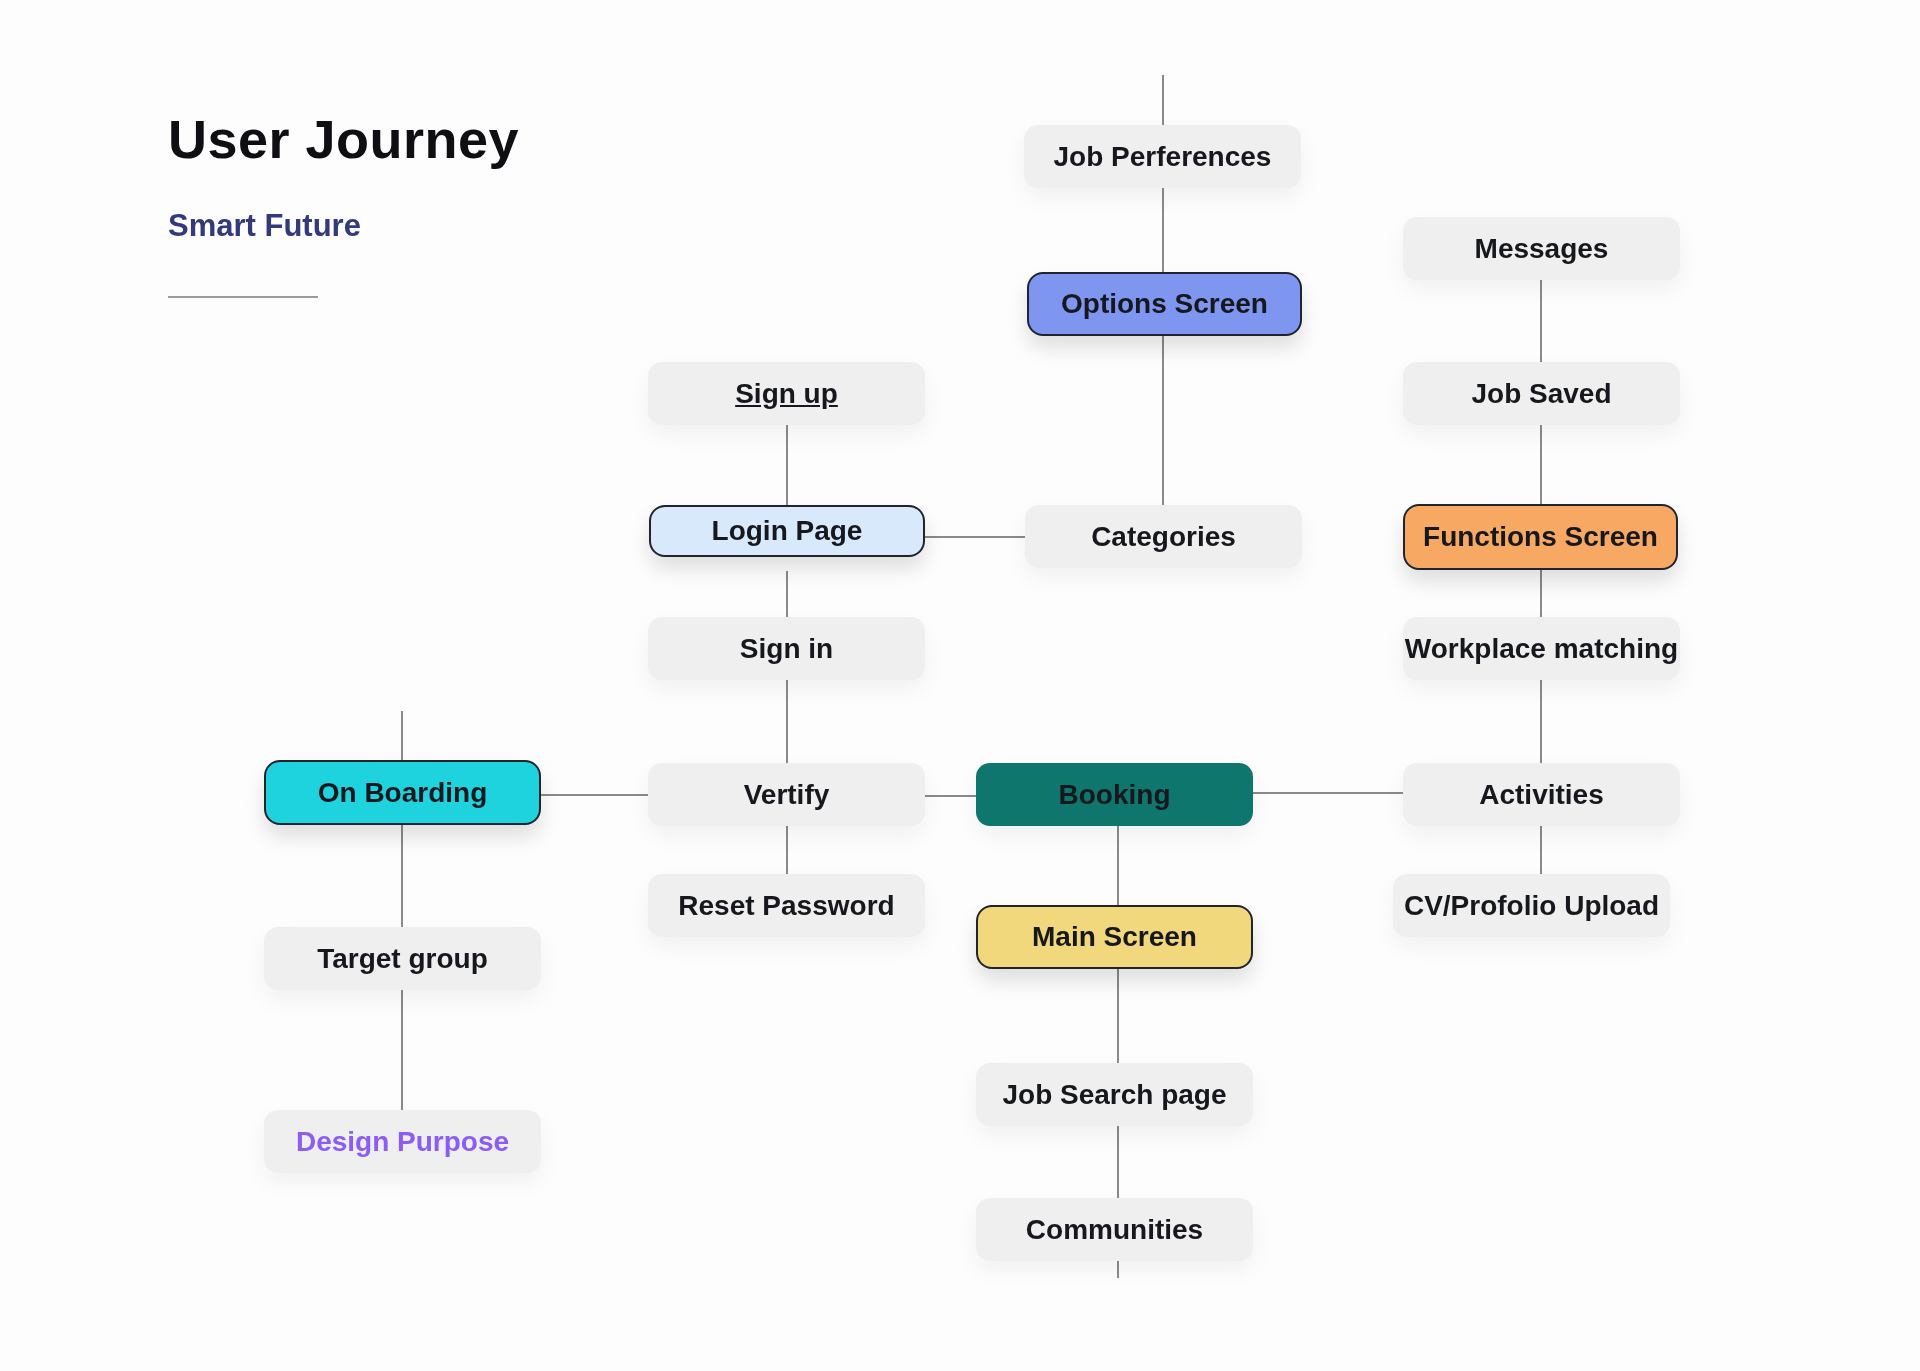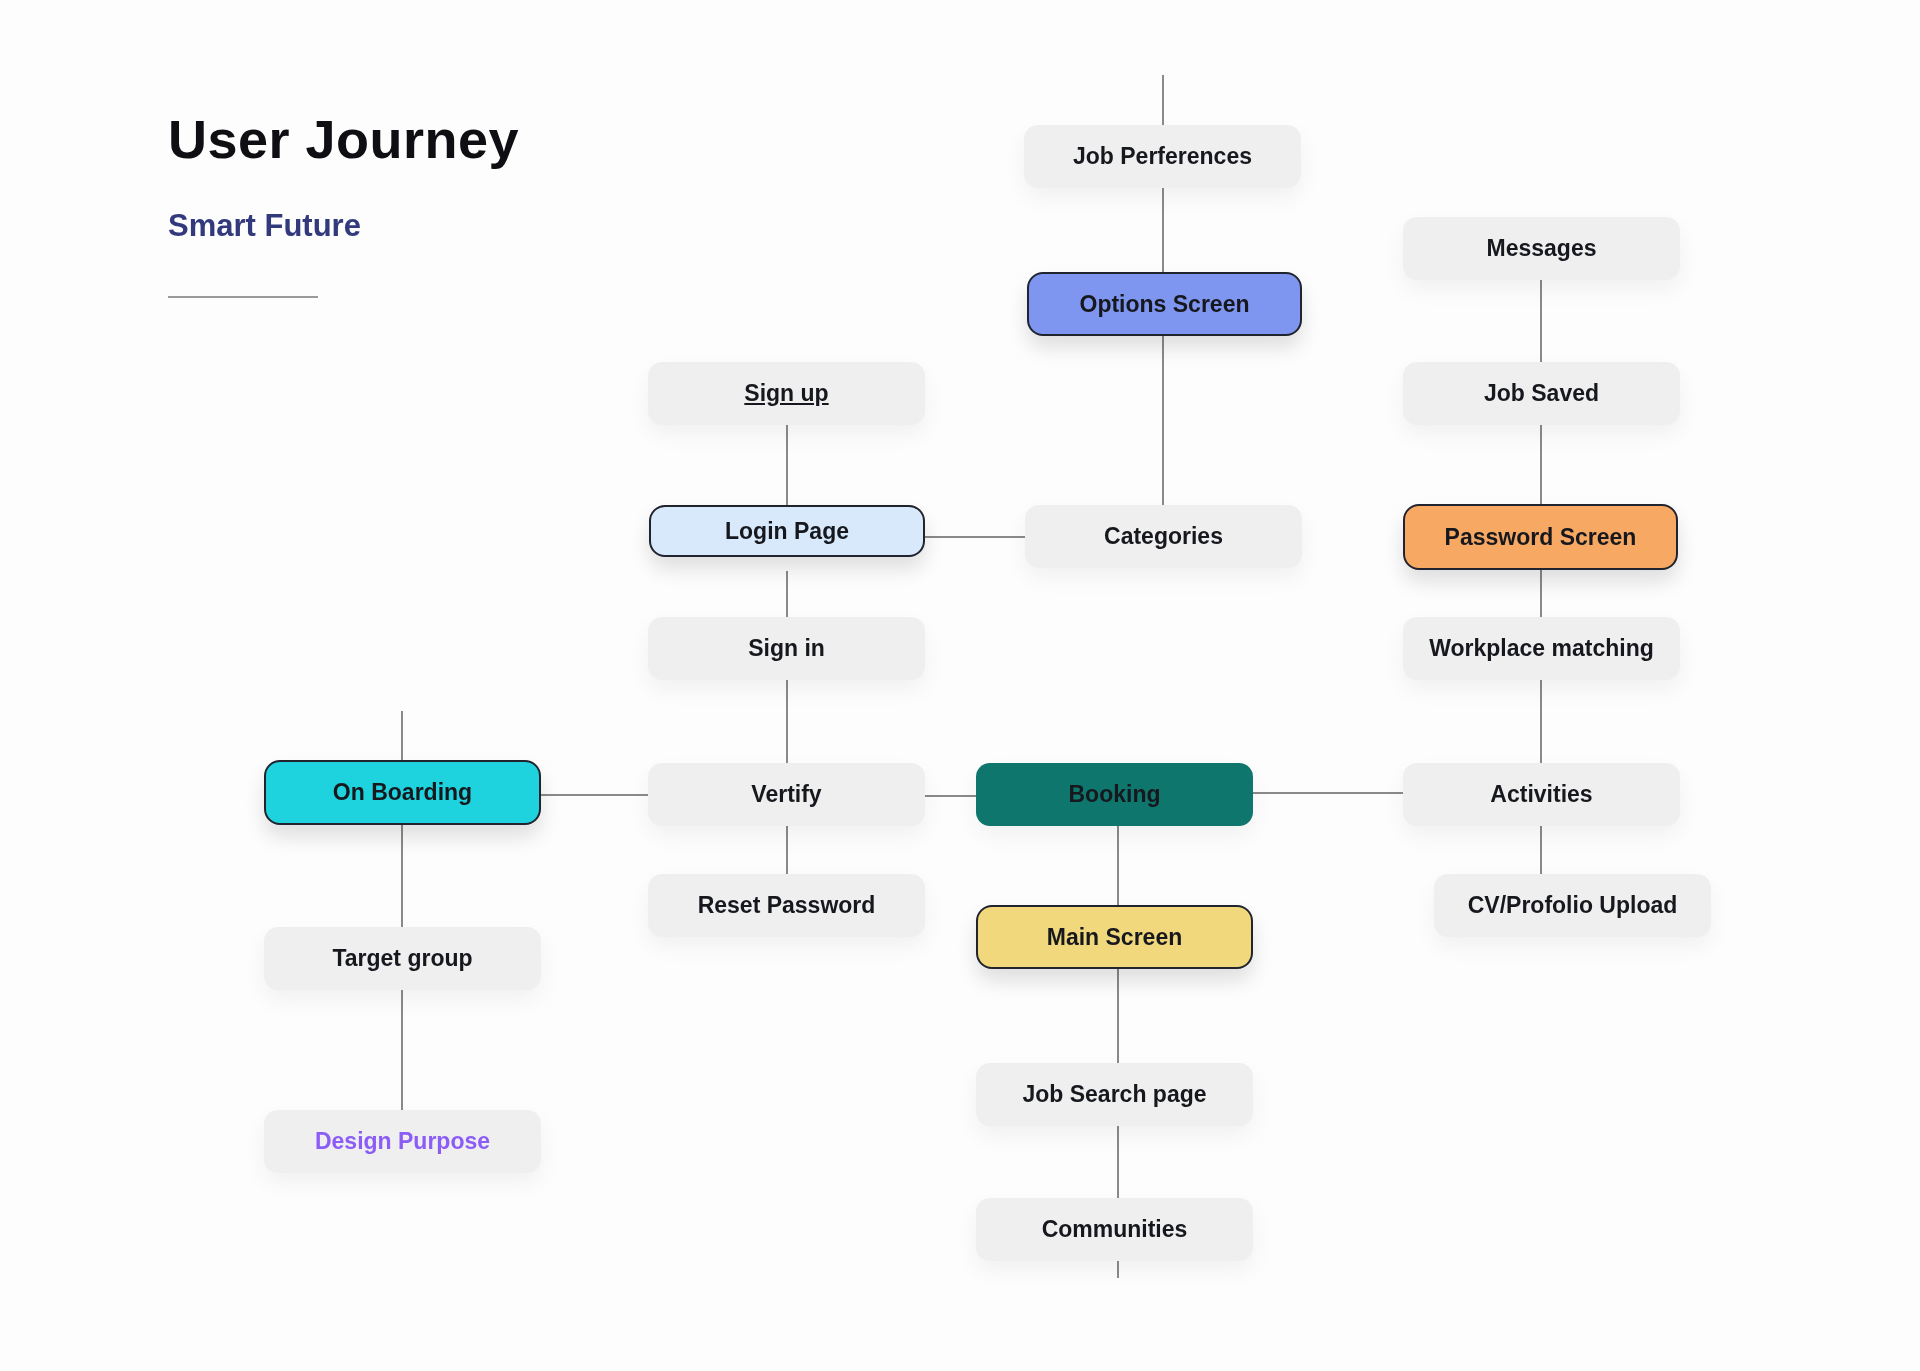--- a/index.html
+++ b/index.html
@@ -35,21 +35,21 @@
     background:var(--line,#8a8a8a);
     z-index:1;
   }
   .node{
     position:absolute;
     z-index:2;
     display:flex;align-items:center;justify-content:center;
     background:#efefef;
     border-radius:14px;
     box-sizing:border-box;
-    font-size:23px;
+    font-size:28px;
     font-weight:600;
     color:#16181d;
     box-shadow:0 10px 22px rgba(0,0,0,0.05);
     cursor:default;
   }
   .node.outlined{
     border:2px solid #21242f;
     border-radius:16px;
     box-shadow:0 12px 20px rgba(0,0,0,0.12);
   }
@@ -102,21 +102,21 @@
       <div class="node" style="left: 1403px; top: 362px; width: 277px; height: 63px; background: rgb(239, 239, 239); color: rgb(22, 24, 29);">
         <span>Job Saved</span>
       </div>
       <div class="node outlined" style="left: 649px; top: 505px; width: 276px; height: 52px; background: rgb(215, 233, 251); color: rgb(22, 24, 29);">
         <span>Login Page</span>
       </div>
       <div class="node" style="left: 1025px; top: 505px; width: 277px; height: 63px; background: rgb(239, 239, 239); color: rgb(22, 24, 29);">
         <span>Categories</span>
       </div>
       <div class="node outlined" style="left: 1403px; top: 504px; width: 275px; height: 66px; background: rgb(247, 169, 99); color: rgb(22, 24, 29);">
-        <span>Password Screen</span>
+        <span>Functions Screen</span>
       </div>
       <div class="node" style="left: 648px; top: 617px; width: 277px; height: 63px; background: rgb(239, 239, 239); color: rgb(22, 24, 29);">
         <span>Sign in</span>
       </div>
       <div class="node" style="left: 1403px; top: 617px; width: 277px; height: 63px; background: rgb(239, 239, 239); color: rgb(22, 24, 29);">
         <span>Workplace matching</span>
       </div>
       <div class="node outlined" style="left: 264px; top: 760px; width: 277px; height: 65px; background: rgb(30, 211, 222); color: rgb(22, 24, 29);">
         <span>On Boarding</span>
       </div>
@@ -125,21 +125,21 @@
       </div>
       <div class="node" style="left: 976px; top: 763px; width: 277px; height: 63px; background: #0f766e; color: rgb(22, 24, 29); align-items: center;">
         <span>Booking</span>
       </div>
       <div class="node" style="left: 1403px; top: 763px; width: 277px; height: 63px; background: rgb(239, 239, 239); color: rgb(22, 24, 29);">
         <span>Activities</span>
       </div>
       <div class="node" style="left: 648px; top: 874px; width: 277px; height: 63px; background: rgb(239, 239, 239); color: rgb(22, 24, 29);">
         <span>Reset Password</span>
       </div>
-      <div class="node" style="left: 1434px; top: 874px; width: 277px; height: 63px; background: rgb(239, 239, 239); color: rgb(22, 24, 29);">
+      <div class="node" style="left: 1393px; top: 874px; width: 277px; height: 63px; background: rgb(239, 239, 239); color: rgb(22, 24, 29);">
         <span>CV/Profolio Upload</span>
       </div>
       <div class="node outlined" style="left: 976px; top: 905px; width: 277px; height: 64px; background: rgb(241, 216, 124); color: rgb(22, 24, 29);">
         <span>Main Screen</span>
       </div>
       <div class="node" style="left: 264px; top: 927px; width: 277px; height: 63px; background: rgb(239, 239, 239); color: rgb(22, 24, 29); text-align: center;">
         <span>Target group</span>
       </div>
       <div class="node" style="left: 976px; top: 1063px; width: 277px; height: 63px; background: rgb(239, 239, 239); color: rgb(22, 24, 29);">
         <span>Job Search page</span>

